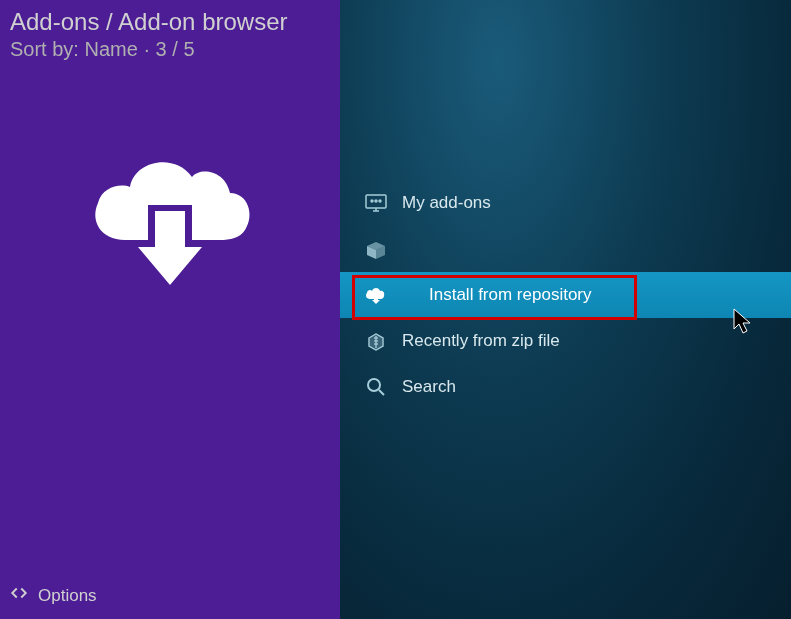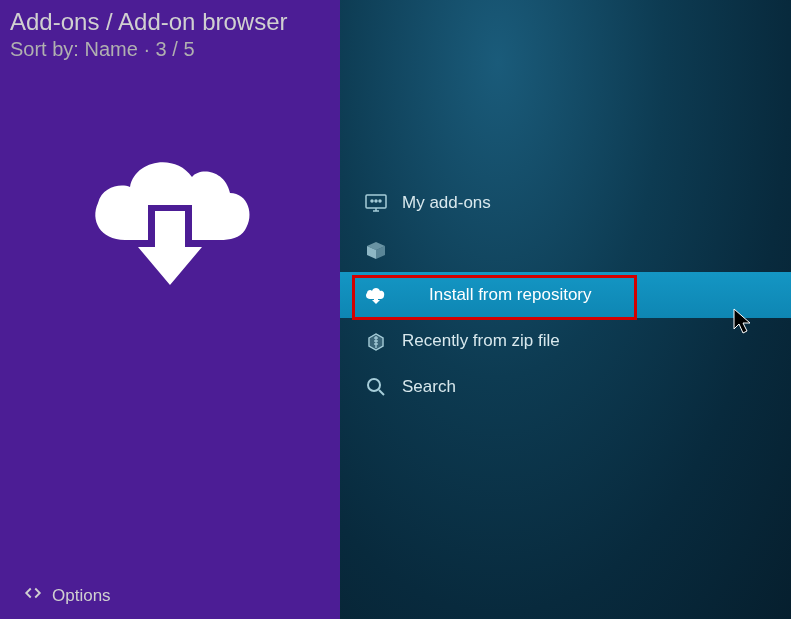--- a/index.html
+++ b/index.html
@@ -36,21 +36,21 @@
       margin-top: 2px;
     }
     .cloud-wrap {
       display: flex;
       justify-content: center;
       margin-top: 80px;
     }
     .footer {
       position: absolute;
       bottom: 12px;
-      left: 24px;
+      left: 10px;
       display: flex;
       align-items: center;
       gap: 10px;
       color: #d0d0d0;
       font-size: 17px;
     }
     .main {
       flex: 1;
       background: radial-gradient(ellipse at 35% 10%, #1a5b7a 0%, #0d3b52 40%, #082a3d 70%, #061f2e 100%);
       display: flex;

